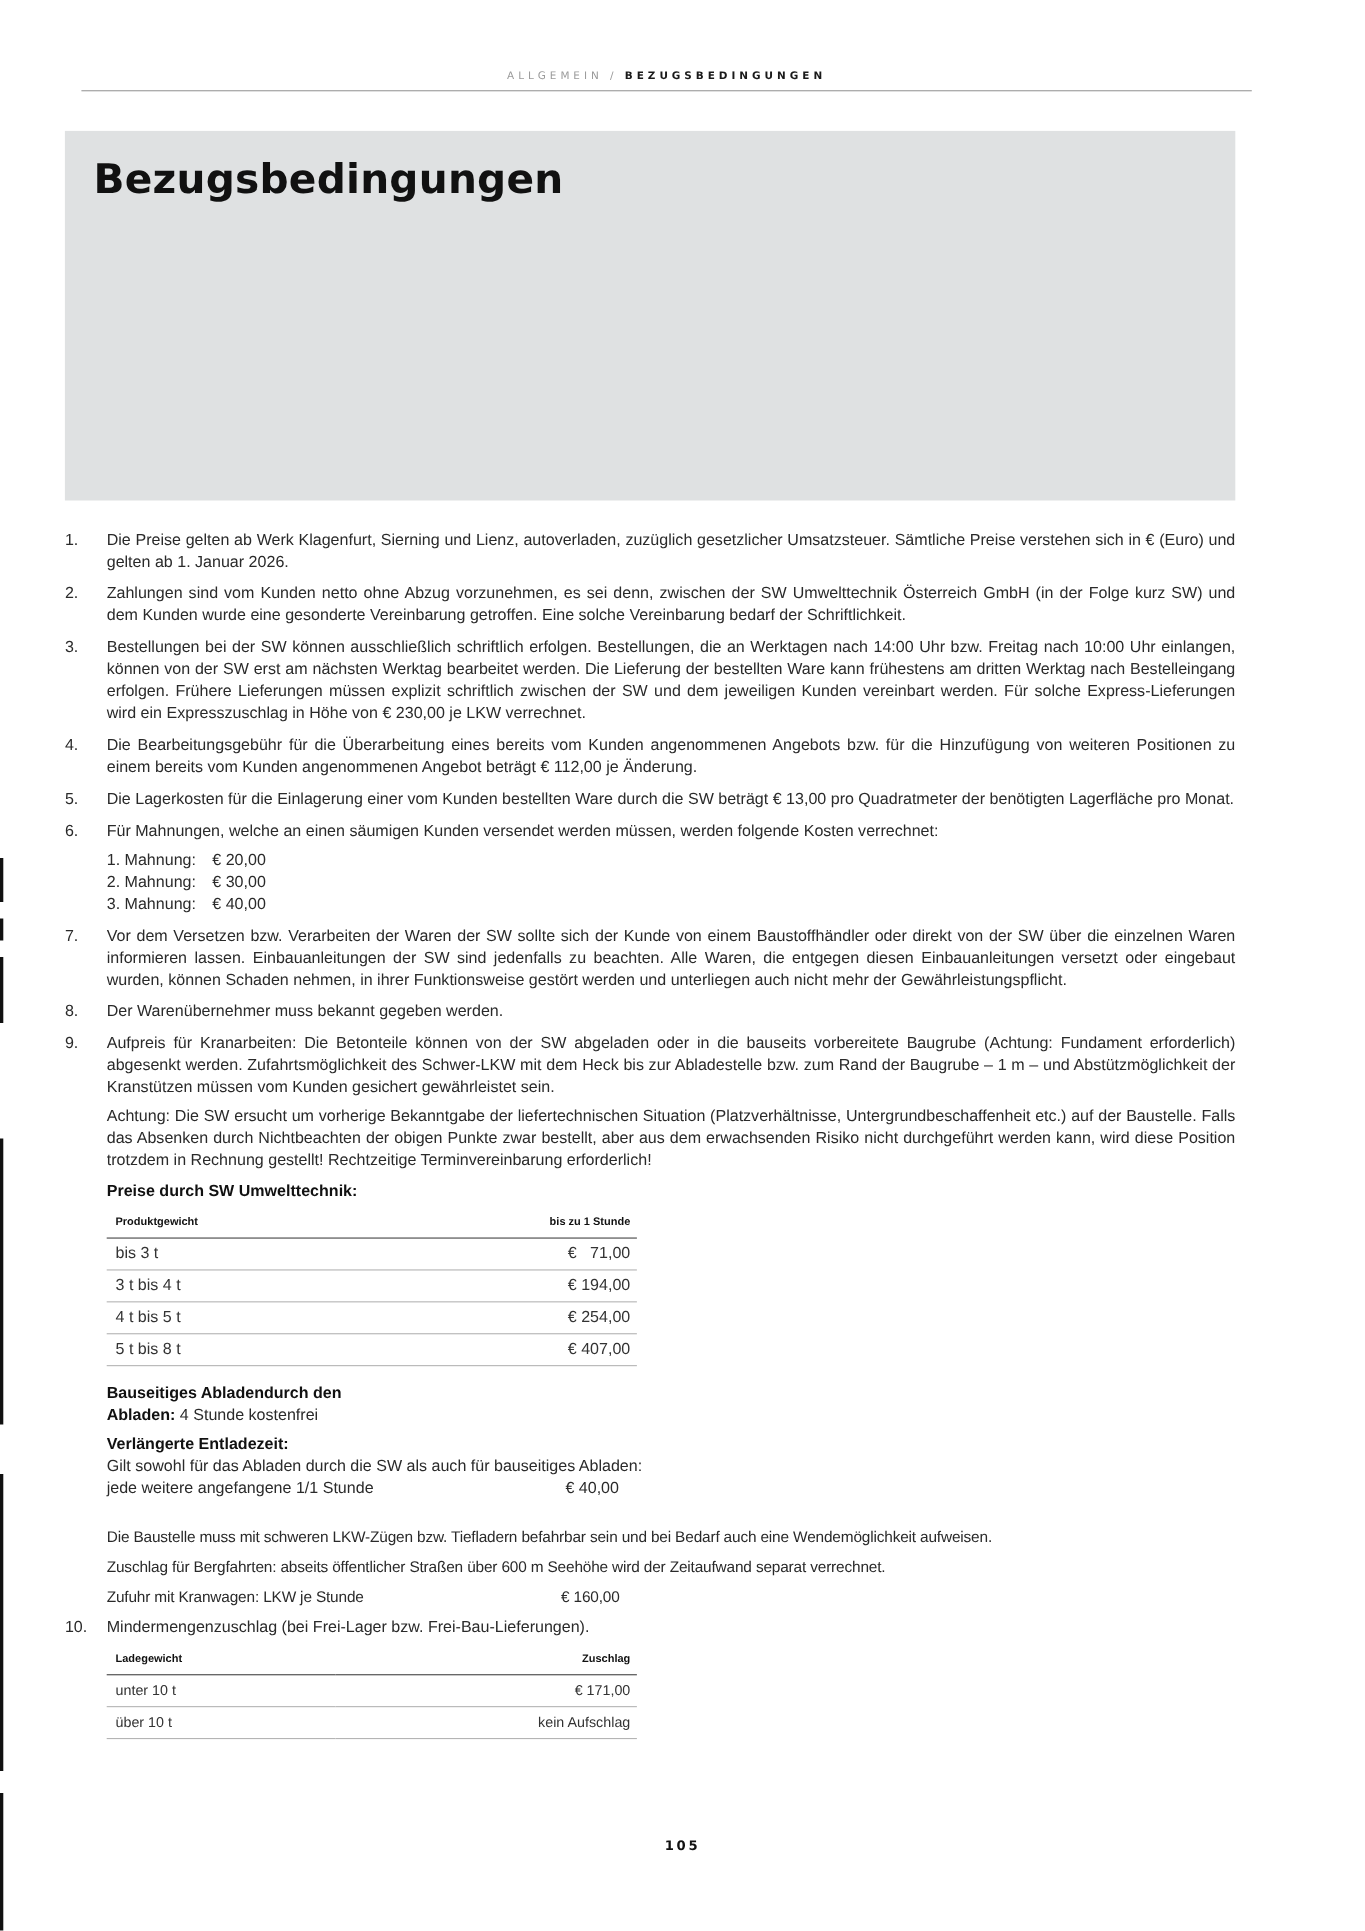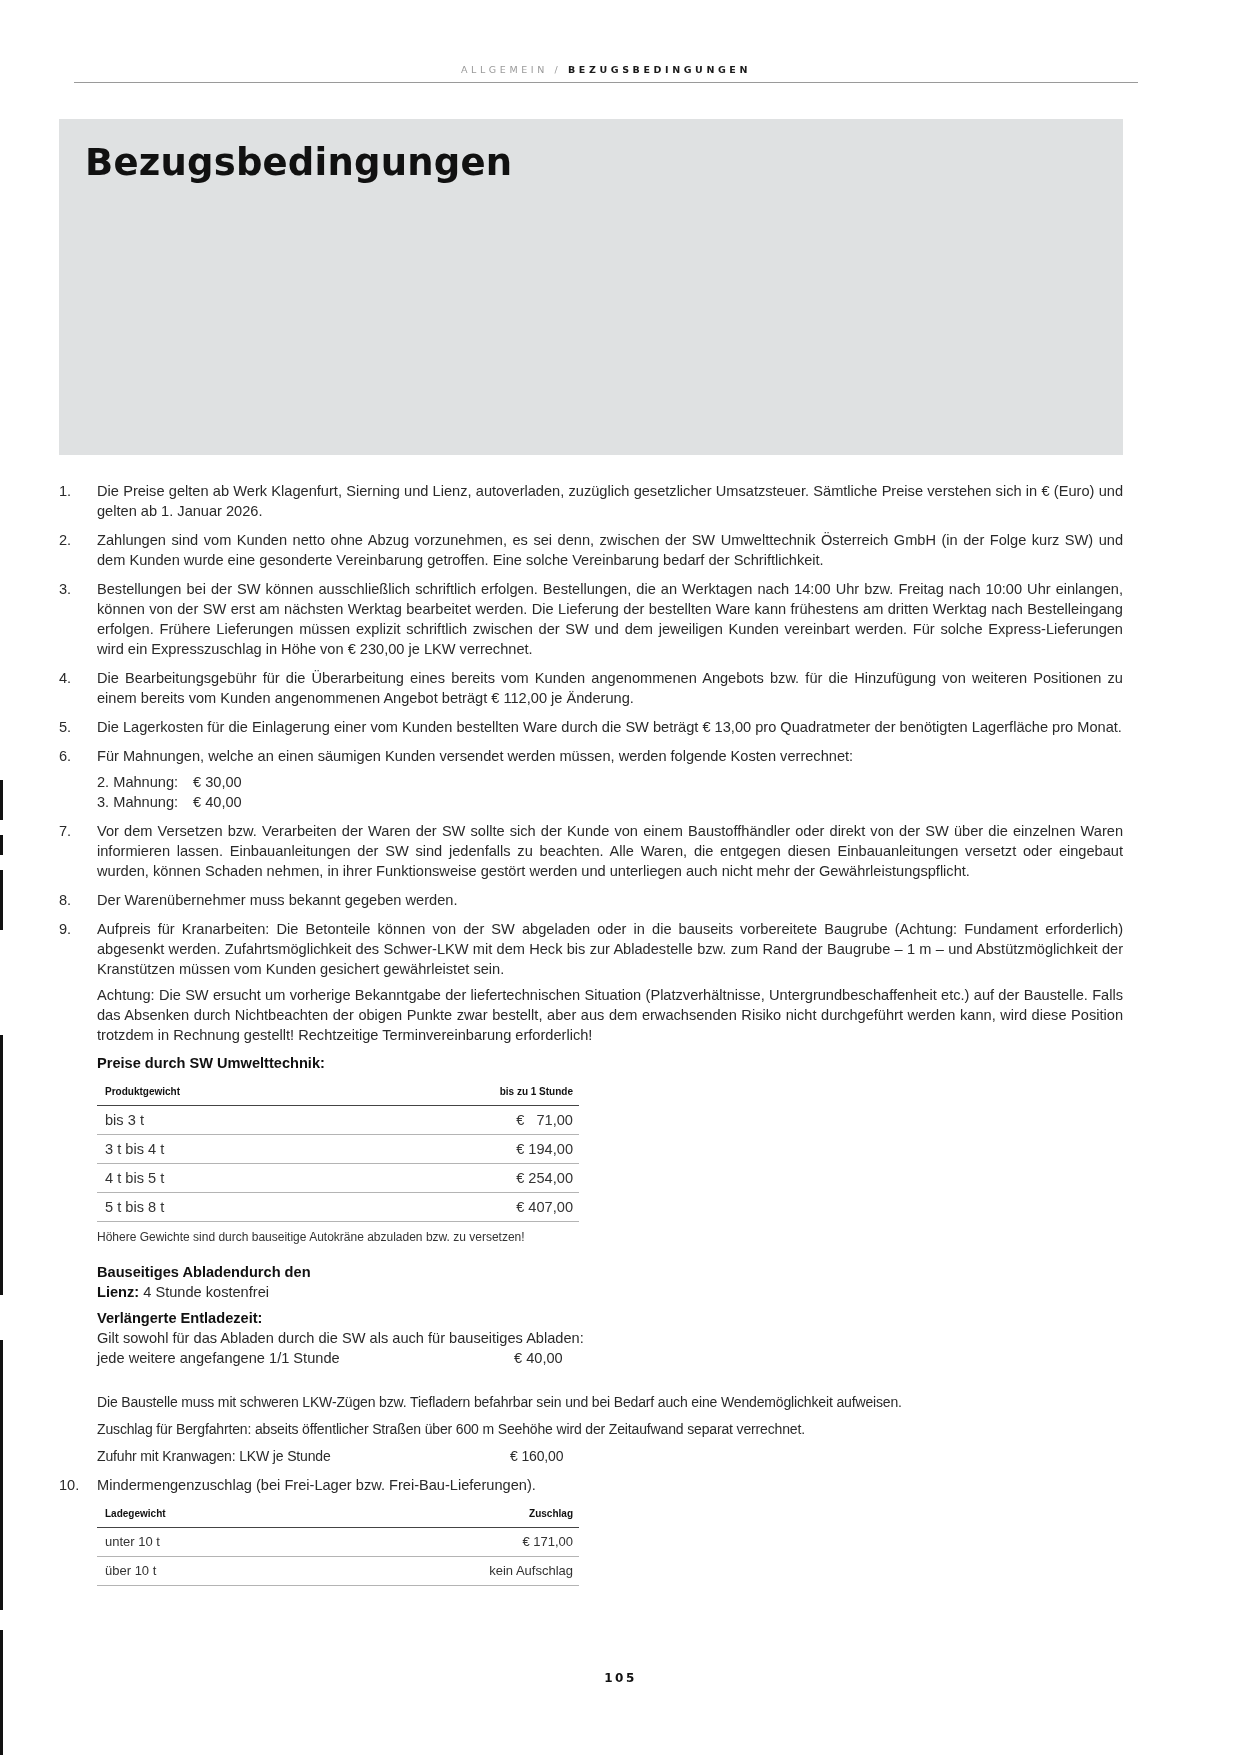--- a/index.html
+++ b/index.html
@@ -108,20 +108,24 @@
   <div class="item">
     <span class="num">5.</span>
     <p>Die Lagerkosten für die Einlagerung einer vom Kunden bestellten Ware durch die SW beträgt € 13,00 pro Quadratmeter der benötigten Lagerfläche pro Monat.</p>
   </div>
 
   <div class="item">
     <span class="num">6.</span>
     <p>Für Mahnungen, welche an einen säumigen Kunden versendet werden müssen, werden folgende Kosten verrechnet:</p>
     <div class="reminders">
       <div class="row">
+        <span class="lbl">1. Mahnung:</span>
+        <span>€ 20,00</span>
+      </div>
+      <div class="row">
         <span class="lbl">2. Mahnung:</span>
         <span>€ 30,00</span>
       </div>
       <div class="row">
         <span class="lbl">3. Mahnung:</span>
         <span>€ 40,00</span>
       </div>
     </div>
   </div>
 
@@ -160,26 +164,25 @@
         <tr>
           <td>4 t bis 5 t</td>
           <td class="r">€ 254,00</td>
         </tr>
         <tr>
           <td>5 t bis 8 t</td>
           <td class="r">€ 407,00</td>
         </tr>
       </tbody>
     </table>
-    <div class="note">Höhere Gewichte sind durch bauseitige Autokräne abzuladen bzw. zu versetzen!</div>
 
     <div class="block">
       <div class="bold">Bauseitiges Abladendurch den</div>
       <div>
-        <span class="bold">Lienz:</span>
+        <span class="bold">Abladen:</span>
         <span>4 Stunde kostenfrei</span>
       </div>
     </div>
 
     <div class="block" style="margin-top:6px;">
       <div class="bold">Verlängerte Entladezeit:</div>
       <div>Gilt sowohl für das Abladen durch die SW als auch für bauseitiges Abladen:</div>
       <div class="price-line">
         <span class="desc">jede weitere angefangene 1/1 Stunde</span>
         <span>€ 40,00</span>

